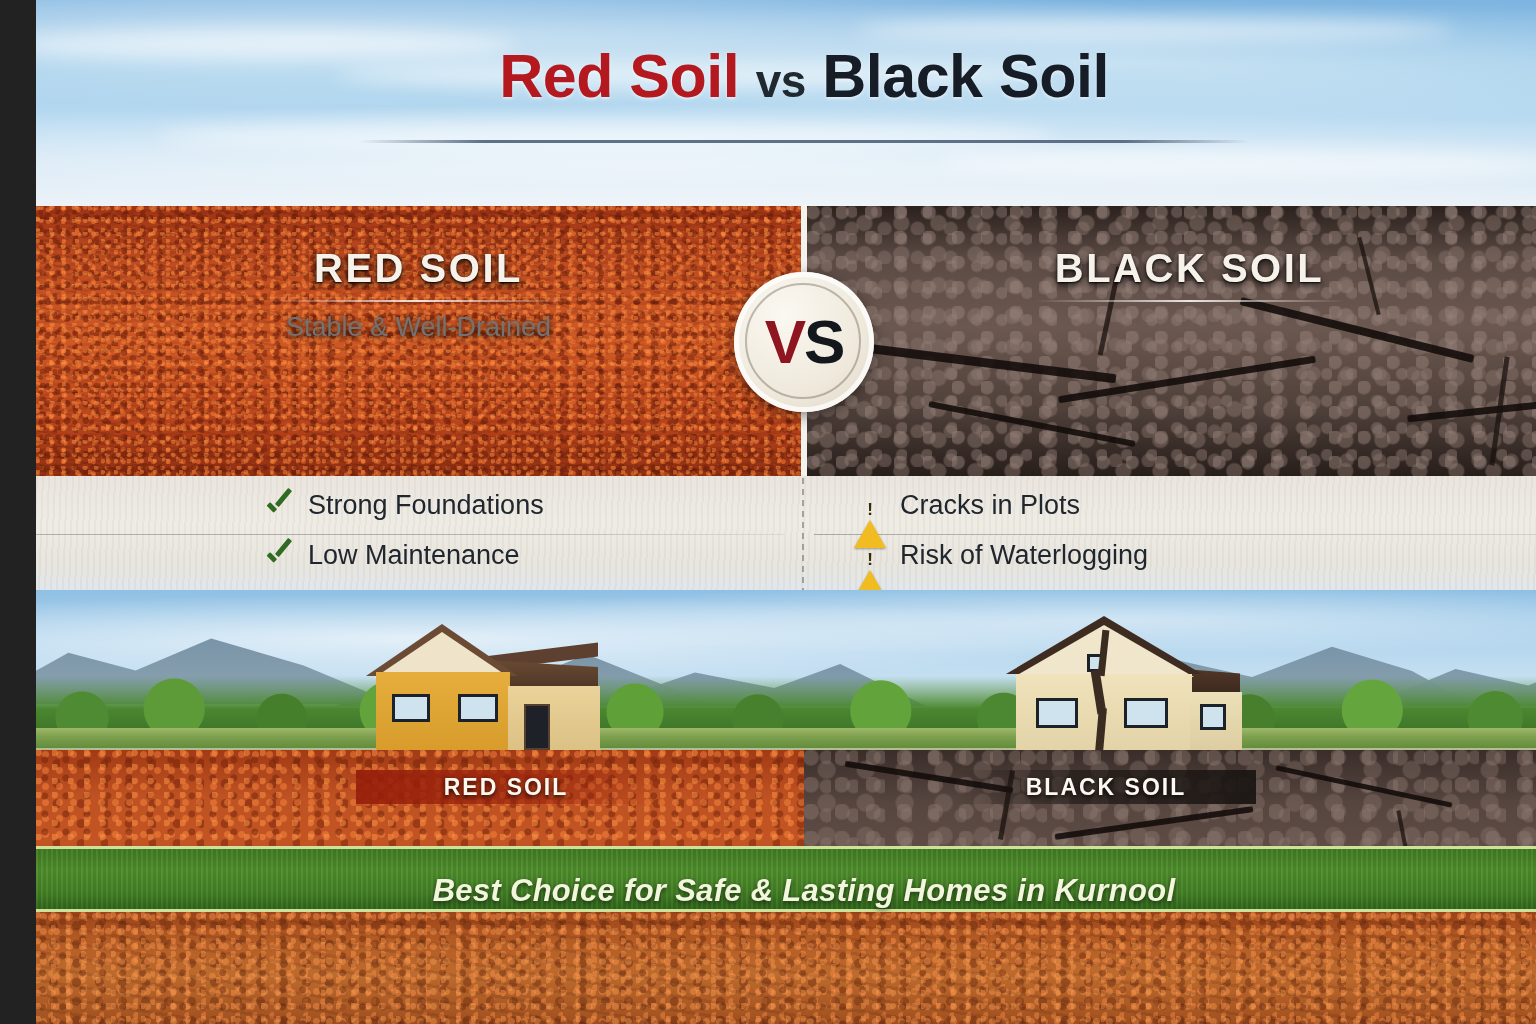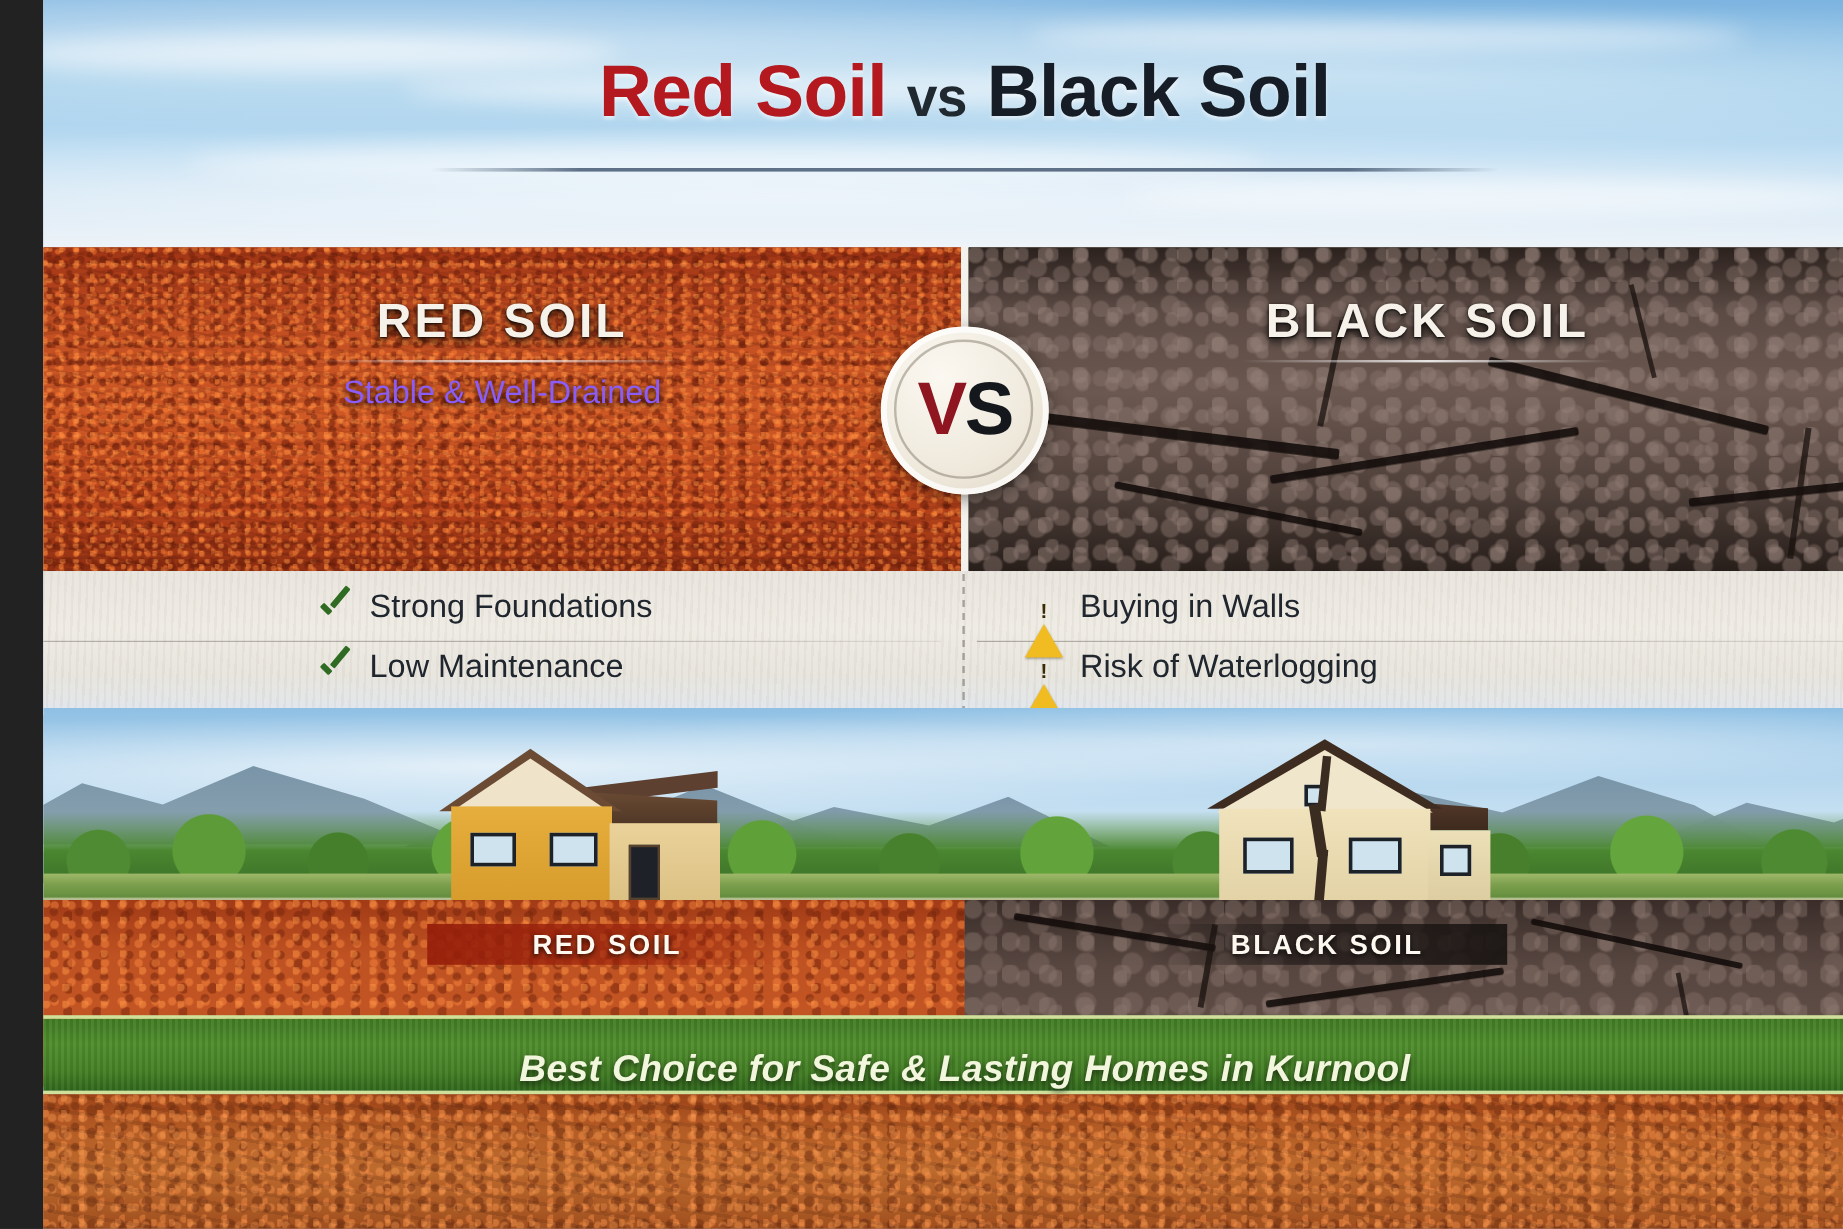--- a/index.html
+++ b/index.html
@@ -87,21 +87,21 @@
   .band-label{position:absolute;left:0;width:100%;text-align:center;}
   .band-title{
     font-size:40px;font-weight:bold;color:#f6f2ea;letter-spacing:2.5px;
     text-shadow:0 3px 7px rgba(0,0,0,.85),0 1px 2px rgba(0,0,0,.9);
   }
   .band-rule{
     width:310px;height:2px;margin:9px auto 0;
     background:linear-gradient(90deg,rgba(255,255,255,0),rgba(255,255,255,.85),rgba(255,255,255,0));
   }
   .band-sub{
-    margin-top:10px;font-size:27px;color:#8b5cf6;font-weight:normal;
+    margin-top:10px;font-size:27px;color:#737373;font-weight:normal;
     text-shadow:0 2px 6px rgba(0,0,0,.9);
   }
 
   .band-gap{position:absolute;left:765px;top:0;width:6px;height:270px;background:#f4f2ec;}
 
   
   .vs-badge{
     position:absolute;left:698px;top:272px;width:140px;height:140px;border-radius:50%;
     background:radial-gradient(circle at 36% 30%,#fbf8f1 0%,#efe9dc 60%,#ddd5c4 100%);
     box-shadow:0 4px 14px rgba(0,0,0,.45), inset 0 0 0 5px rgba(255,255,255,.75);
@@ -342,21 +342,21 @@
       </div>
     </div>
 
     <div class="feat-col right">
       <div class="feat-hr"></div>
       <div class="feat-row r1">
         <span class="ico warn-ico">
           <span class="warn-tri"></span>
           <span class="warn-bang">!</span>
         </span>
-        <span>Buying in Walls</span>
+        <span>Cracks in Plots</span>
       </div>
       <div class="feat-row r2">
         <span class="ico warn-ico">
           <span class="warn-tri"></span>
           <span class="warn-bang">!</span>
         </span>
         <span>Risk of Waterlogging</span>
       </div>
     </div>
   </div>

